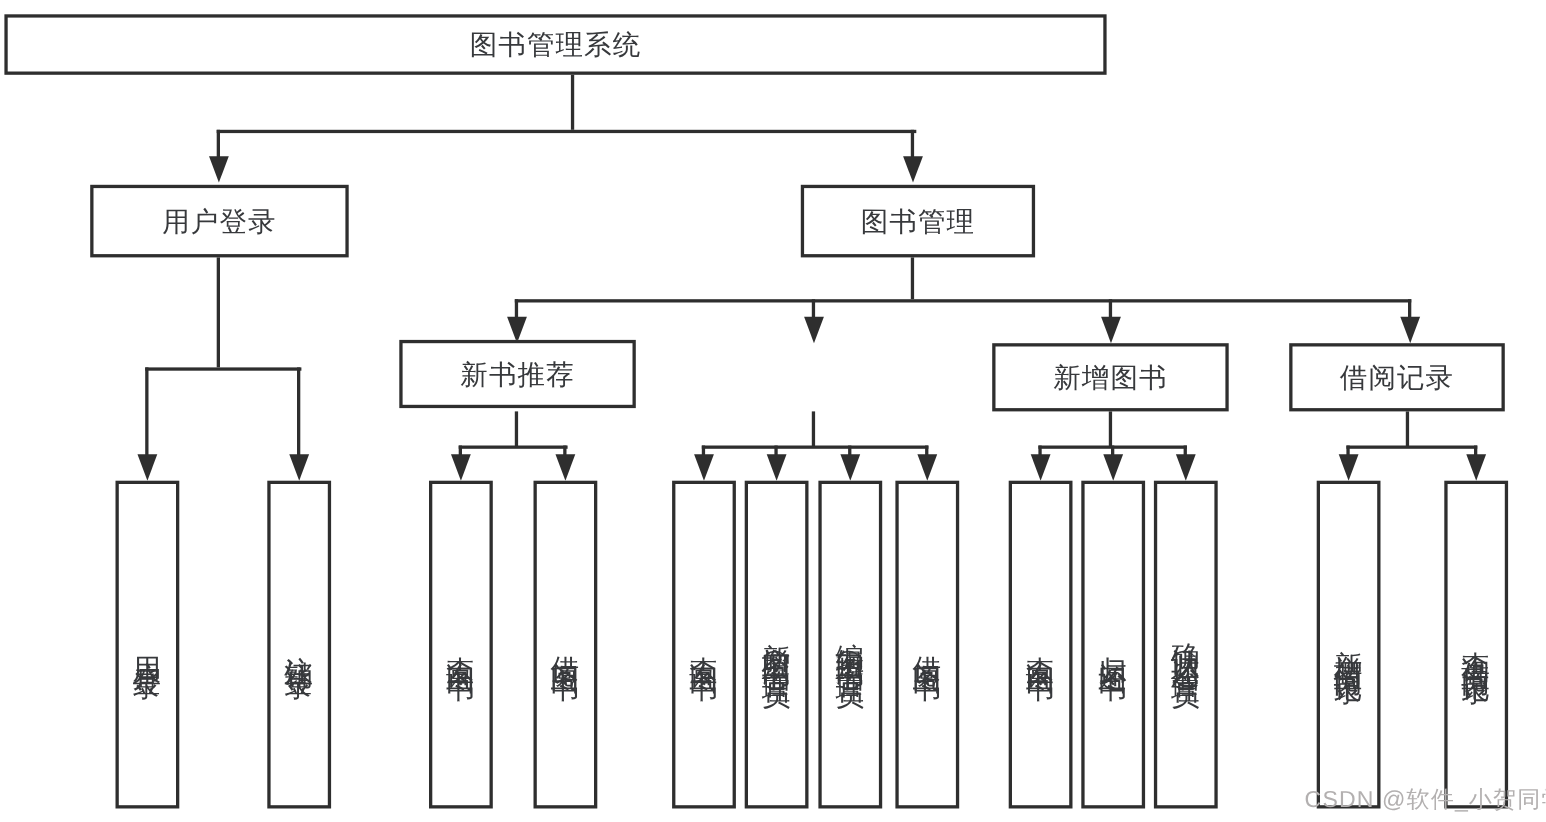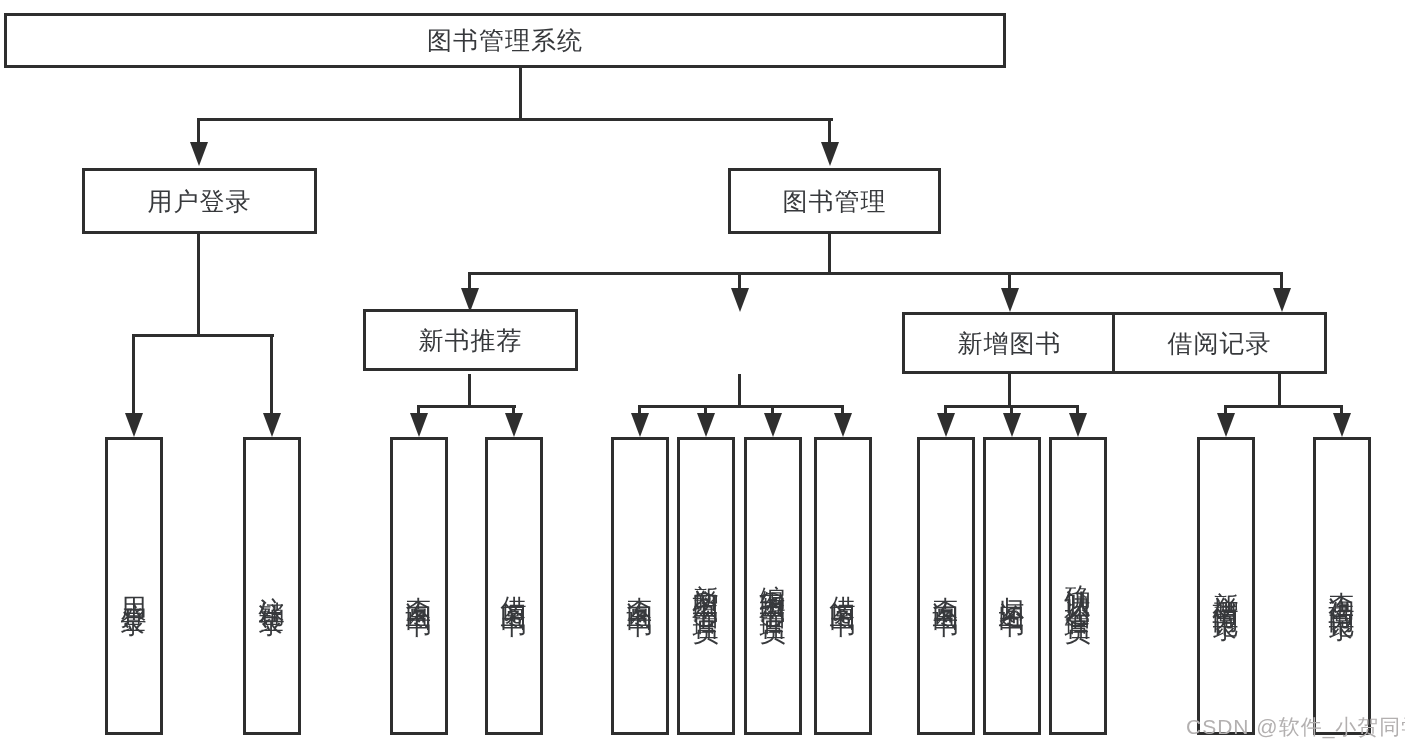--- a/index.html
+++ b/index.html
@@ -96,21 +96,21 @@
   <div class="tri" style="left:1001px;top:288px"></div>
   <div class="ln" style="left:1280px;top:272px;width:3px;height:19px"></div>
   <div class="tri" style="left:1273px;top:288px"></div>
 
   <div class="b hb" style="left:363px;top:309px;width:215px;height:62px">
     <span>新书推荐</span>
   </div>
   <div class="b hb" style="left:902px;top:312px;width:215px;height:62px">
     <span>新增图书</span>
   </div>
-  <div class="b hb" style="left:1112px;top:312px;width:215px;height:62px">
+  <div class="b hb" style="left:1172px;top:312px;width:196px;height:62px">
     <span>借阅记录</span>
   </div>
 
   <div class="ln" style="left:468px;top:374px;width:3px;height:33px"></div>
   <div class="ln" style="left:417px;top:405px;width:99px;height:3px"></div>
   <div class="ln" style="left:417px;top:405px;width:3px;height:11px"></div>
   <div class="tri" style="left:410px;top:413px"></div>
   <div class="ln" style="left:512px;top:405px;width:3px;height:11px"></div>
   <div class="tri" style="left:505px;top:413px"></div>
 

